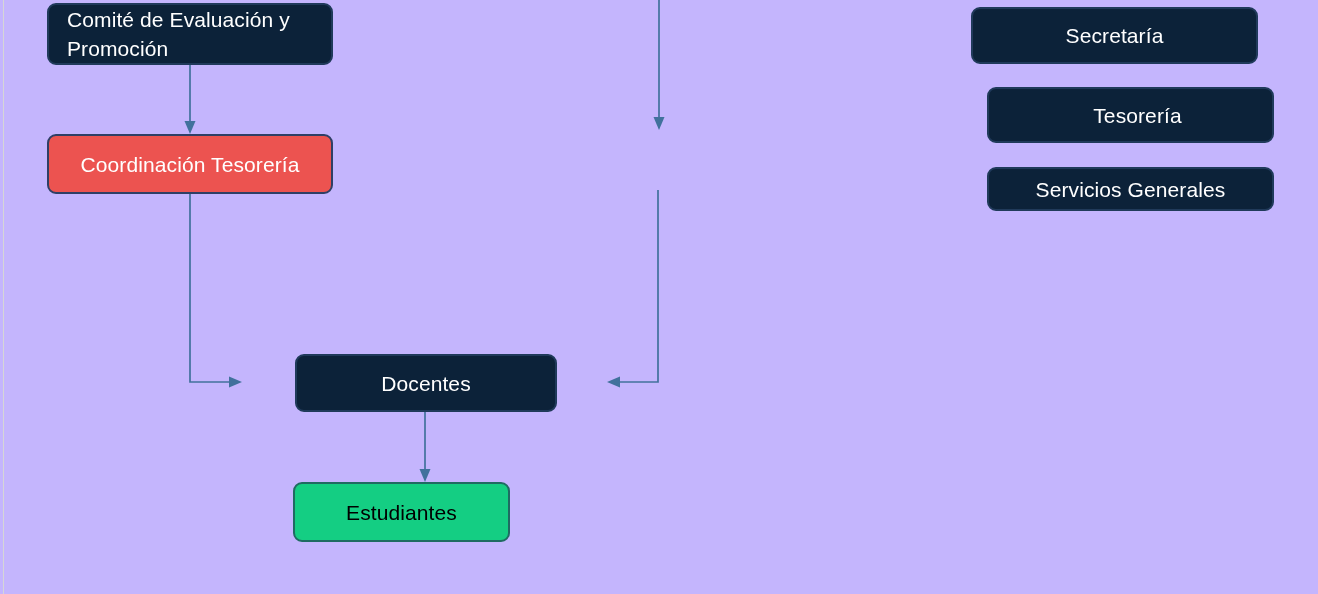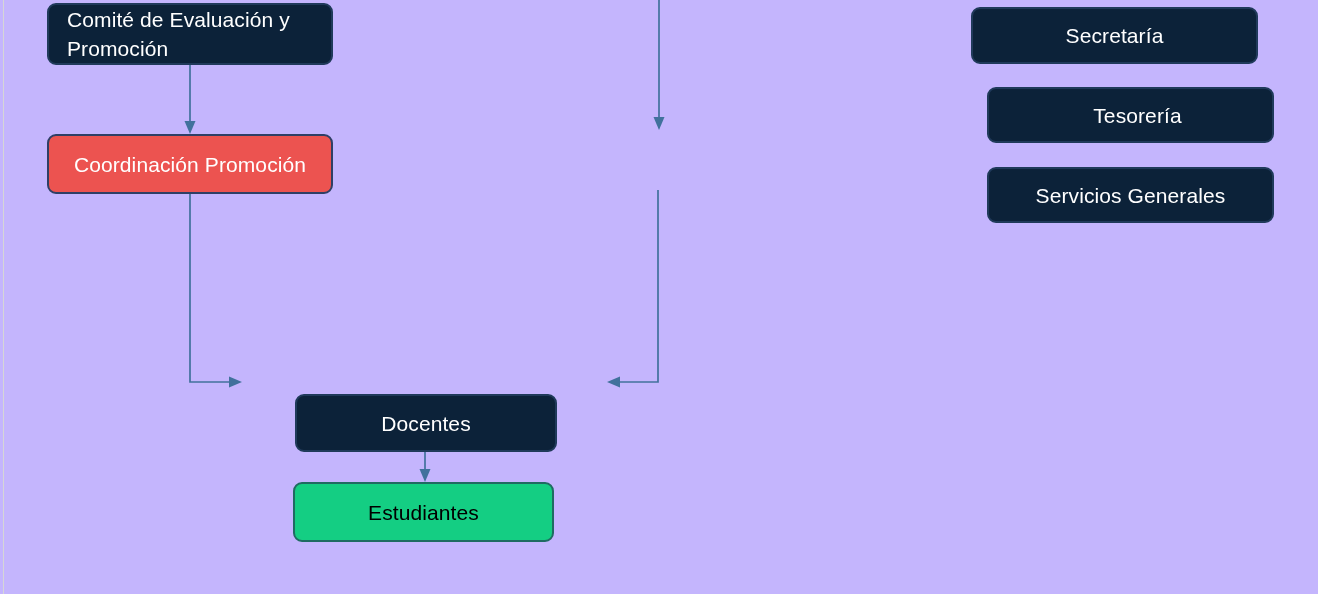--- a/index.html
+++ b/index.html
@@ -106,37 +106,37 @@
   <svg class="conn" style="left:405px; top:410px; width:45px; height:78px;" viewBox="0 0 45 78">
     <line x1="20" y1="0" x2="20" y2="62"></line>
     <polygon points="20,72 14.5,59 25.5,59"></polygon>
   </svg>
 
   <div class="node navy left" style="left:47px; top:3px; width:286px; height:62px;">
     <span>Comité de Evaluación y Promoción</span>
   </div>
 
   <div class="node red center" style="left:47px; top:134px; width:286px; height:60px;">
-    <span>Coordinación Promoción</span>
+    <span>Coordinación Tesorería</span>
   </div>
 
 
-  <div class="node navy center" style="left:295px; top:354px; width:262px; height:58px;margin-top:40px;">
+  <div class="node navy center" style="left:295px; top:354px; width:262px; height:58px;">
     <span>Docentes</span>
   </div>
 
-  <div class="node green center" style="left:293px; top:482px; width:261px; height:60px;text-align:right;">
+  <div class="node green center" style="left:293px; top:482px; width:217px; height:60px;text-align:right;">
     <span>Estudiantes</span>
   </div>
 
   <div class="node navy center" style="left:963px; top:7px; width:287px; height:57px;margin-left:8px;">
     <span>Secretaría</span>
   </div>
 
   <div class="node navy center" style="left:987px; top:87px; width:287px; height:56px;padding-left:24px;">
     <span>Tesorería</span>
   </div>
 
-  <div class="node navy center" style="left:987px; top:167px; width:287px; height:56px;">
+  <div class="node navy center" style="left:987px; top:167px; width:287px; height:44px;">
     <span>Servicios Generales</span>
   </div>
 
 </div>
 
 </body></html>

